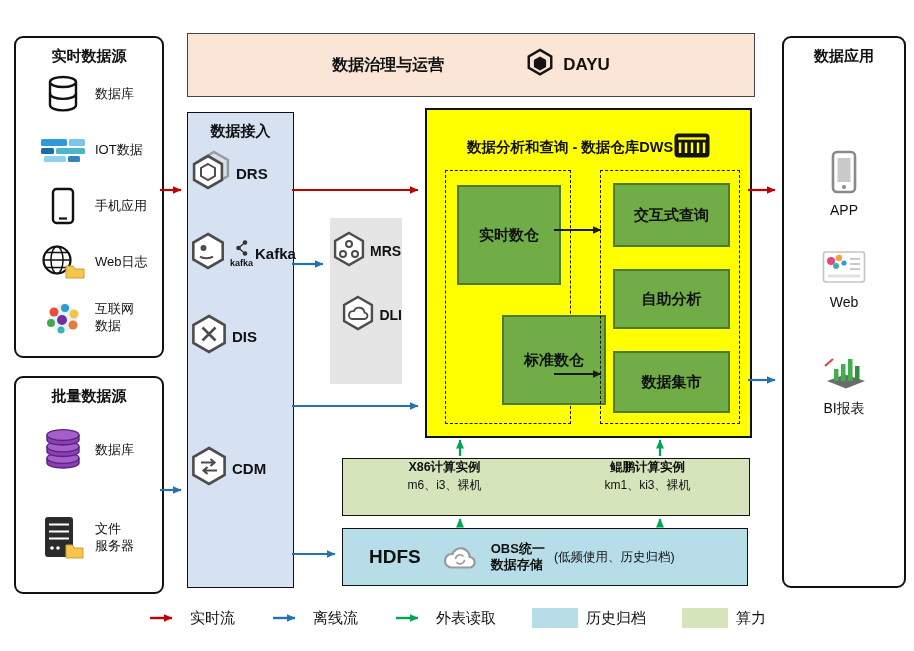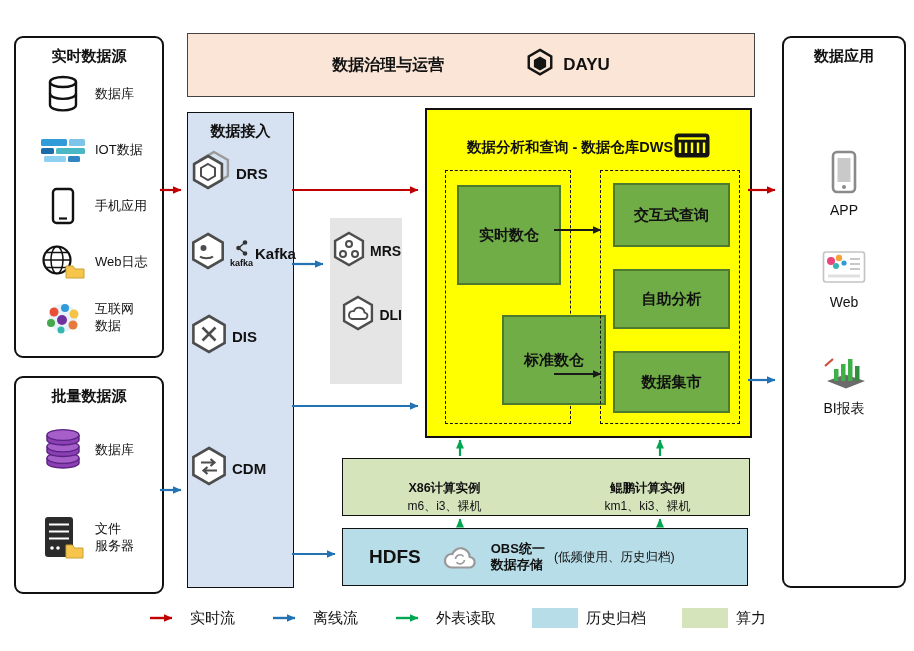--- a/index.html
+++ b/index.html
@@ -21,21 +21,21 @@
   .kafka-row{display:flex;align-items:center;gap:2px;}
   .kafka-logo{display:flex;flex-direction:column;align-items:center;gap:1px;}
   .kafka-logo-text{font-size:9px;font-weight:bold;}
   .mid-box{position:absolute;left:330px;top:218px;width:72px;height:166px;background:#e5e5e5;}
   .mid-box .svc-label{font-size:14px;}
   .dws-box{position:absolute;left:425px;top:108px;width:323px;height:326px;background:#ffff00;border:2px solid #111;}
   .dws-head{display:flex;align-items:center;justify-content:center;padding:22px 11px 0 12px;}
   .dws-title{font-weight:bold;font-size:14.5px;}
   .dashed{position:absolute;border:1.6px dashed #111;}
   .gnode{position:absolute;background:#70ad47;border:2px solid #4e7a2e;display:flex;align-items:center;justify-content:center;font-weight:bold;font-size:15px;}
-  .compute-box{position:absolute;left:342px;top:458px;width:406px;height:56px;background:#d6e4bc;border:1.6px solid #111;display:flex;align-items:flex-end;}
+  .compute-box{position:absolute;left:342px;top:458px;width:406px;height:56px;background:#d6e4bc;border:1.6px solid #111;display:flex;align-items:flex-start;}
   .compute-half{flex:1;text-align:center;}
   .c-title{font-weight:bold;font-size:12.5px;}
   .c-sub{font-size:12px;margin-top:1px;}
   .hdfs-box{position:absolute;left:342px;top:528px;width:406px;height:58px;background:#b7dde8;border:1.6px solid #111;display:flex;align-items:center;gap:9px;padding:0 8px 0 26px;box-sizing:border-box;}
   .hdfs-label{font-weight:bold;font-size:19px;margin-right:8px;}
   .obs-text{font-weight:bold;font-size:13px;line-height:1.2;white-space:pre-line;}
   .obs-note{font-size:12.5px;}
   .app-item{position:absolute;left:0;width:100%;display:flex;flex-direction:column;align-items:center;gap:4px;}
   .app-label{font-size:14px;}
   .legend{position:absolute;left:0;top:608px;width:100%;display:flex;justify-content:center;align-items:center;gap:36px;}

